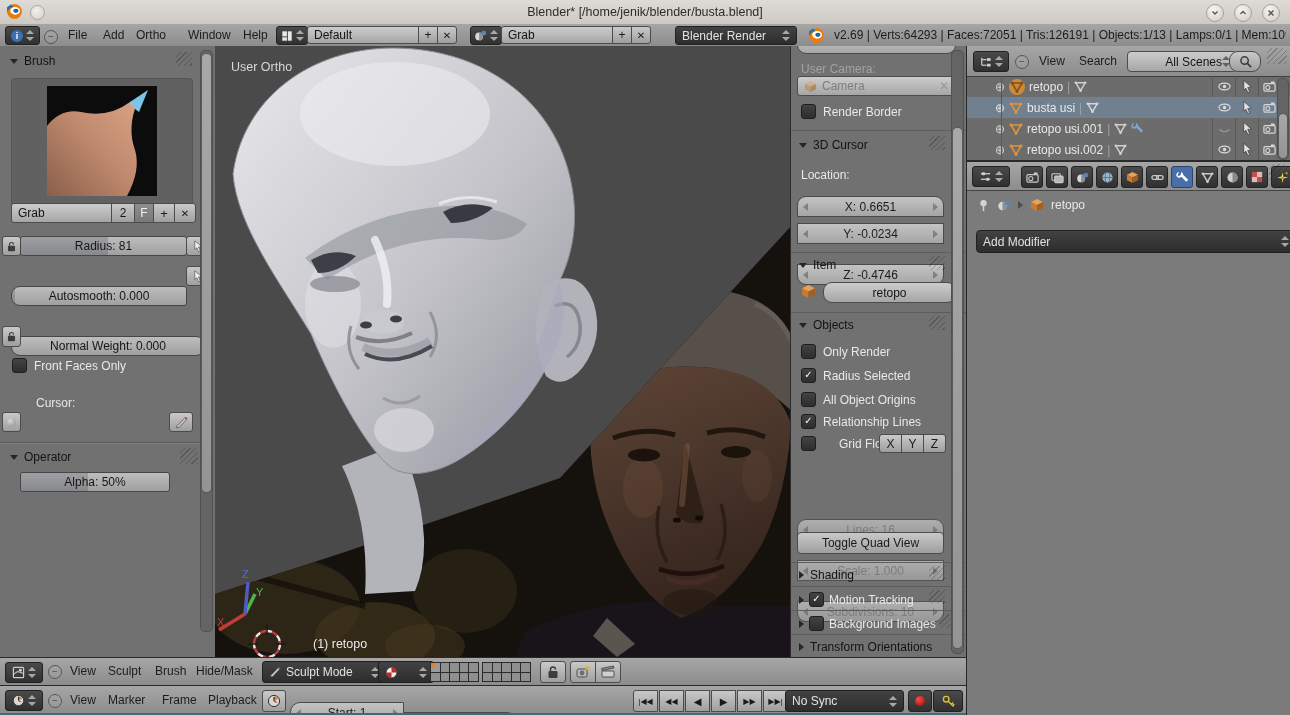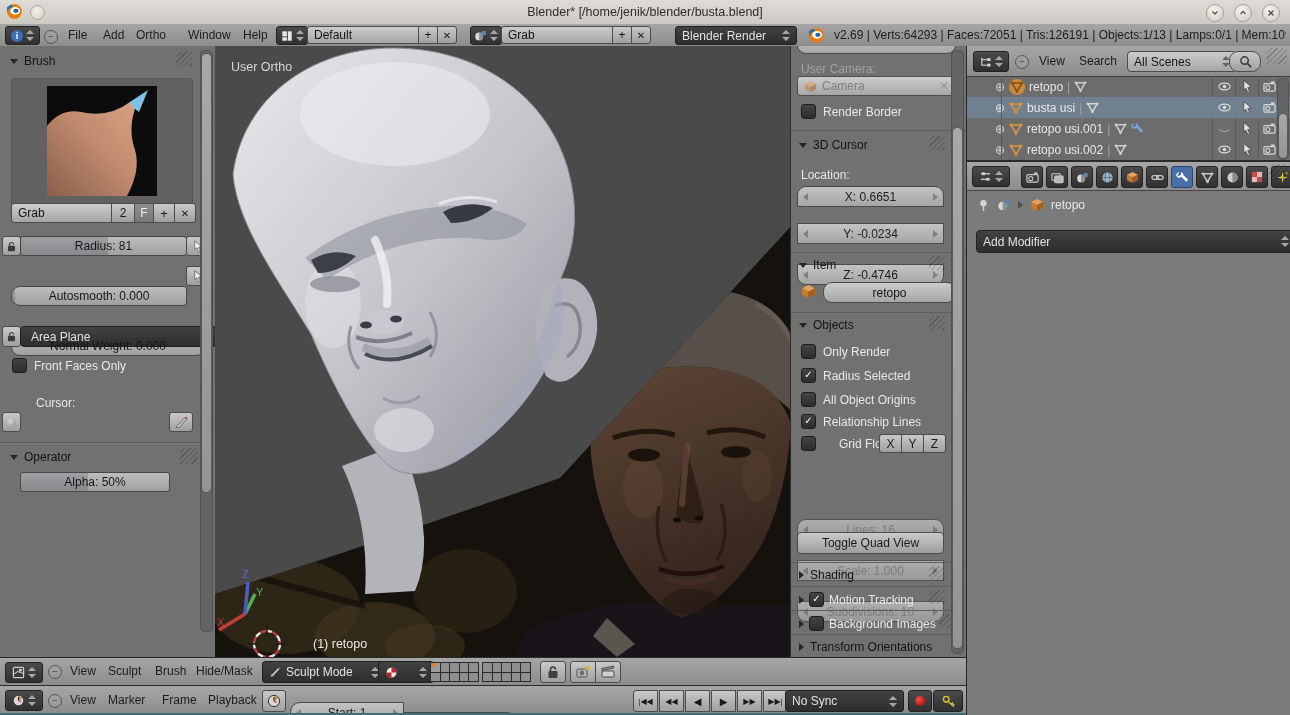--- a/index.html
+++ b/index.html
@@ -336,24 +336,20 @@
   <div class="abs slider" style="left:11px;top:250px;width:192px;height:18px">
     <span class="fill" style="width:0%"></span>
     <span class="txt">Normal Weight: 0.000</span>
     </div>
 
   <div class="abs lbtn" style="left:2px;top:280px;width:17px;height:19px">
     <svg width="11" height="11" viewBox="0 0 14 14" style="color:#3c3c3c">
         <use href="#i-lock"></use>
       </svg>
     </div>
-  <div class="abs ddrop" style="left:20px;top:280px;width:183px;height:19px;justify-content:space-between;border-radius:4px">
-    <span style="padding-left:4px">Area Plane</span>
-    <span class="updn" style="color:#bbb"></span>
-    </div>
 
   <div class="abs flex" style="left:12px;top:312px;gap:7px">
     <span class="chk"></span>
     <span class="lbl">Front Faces Only</span>
     </div>
 
   <div class="abs lbl" style="left:36px;top:350px">Cursor:</div>
 
   <div class="abs lbtn" style="left:2px;top:366px;width:17px;height:18px">
     <span style="width:9px;height:9px;border-radius:50%;background:radial-gradient(circle at 35% 30%,#d8d8d8,#8a8a8a)"></span>
@@ -497,21 +493,21 @@
     </div>
 
   <div class="abs" style="left:0;top:84px;width:175px;height:1px;background:#5d5d5d"></div>
   <div class="abs ptitle" style="left:8px;top:92px">
     <span class="tri-d"></span>
     <span>3D Cursor</span>
     </div>
   <div class="abs stripes" style="left:138px;top:90px;width:16px;height:14px"></div>
 
   <span class="abs lbl" style="left:10px;top:122px">Location:</span>
-  <div class="abs numf" style="left:6px;top:140px;width:145px;height:19px;border-radius:9px 9px 0 0">
+  <div class="abs numf" style="left:6px;top:150px;width:145px;height:19px;border-radius:9px 9px 0 0">
     <span class="la"></span>
     <span>X: 0.6651</span>
     <span class="ra"></span>
     </div>
   <div class="abs numf" style="left:6px;top:156px;width:145px;height:19px">
     <span class="la"></span>
     <span>Y: -0.0234</span>
     <span class="ra"></span>
     </div>
   <div class="abs numf" style="left:6px;top:176px;width:145px;height:19px;border-radius:0 0 9px 9px">
@@ -628,21 +624,21 @@
   <div class="abs hdrbar" style="left:0;top:0;width:324px;height:30px;border-bottom:1px solid #3e3e3e">
     <div class="abs dbtn" style="left:6px;top:5px;width:34px;height:19px;color:#ccc">
       <svg width="13" height="13" viewBox="0 0 14 14">
           <use href="#i-outl"></use>
         </svg>
       <span class="updn" style="color:#bbb"></span>
       </div>
     <span class="abs ccirc" style="left:48px;top:9px">−</span>
     <span class="abs menu" style="left:72px;top:8px">View</span>
     <span class="abs menu" style="left:112px;top:8px">Search</span>
-    <div class="abs lfield" style="left:160px;top:5px;width:96px;height:19px;border-radius:4px;justify-content:space-between">
+    <div class="abs lfield" style="left:160px;top:5px;width:96px;height:19px;border-radius:4px;justify-content:flex-end">
       <span>All Scenes</span>
       <span class="updn" style="color:#555"></span>
       </div>
     <div class="abs lbtn" style="left:262px;top:5px;width:30px;height:19px;border-radius:9px">
       <svg width="13" height="13" viewBox="0 0 14 14" style="color:#3a3a3a">
           <use href="#i-mag"></use>
         </svg>
       </div>
     <div class="abs stripes" style="left:300px;top:2px;width:20px;height:16px"></div>
   </div>

